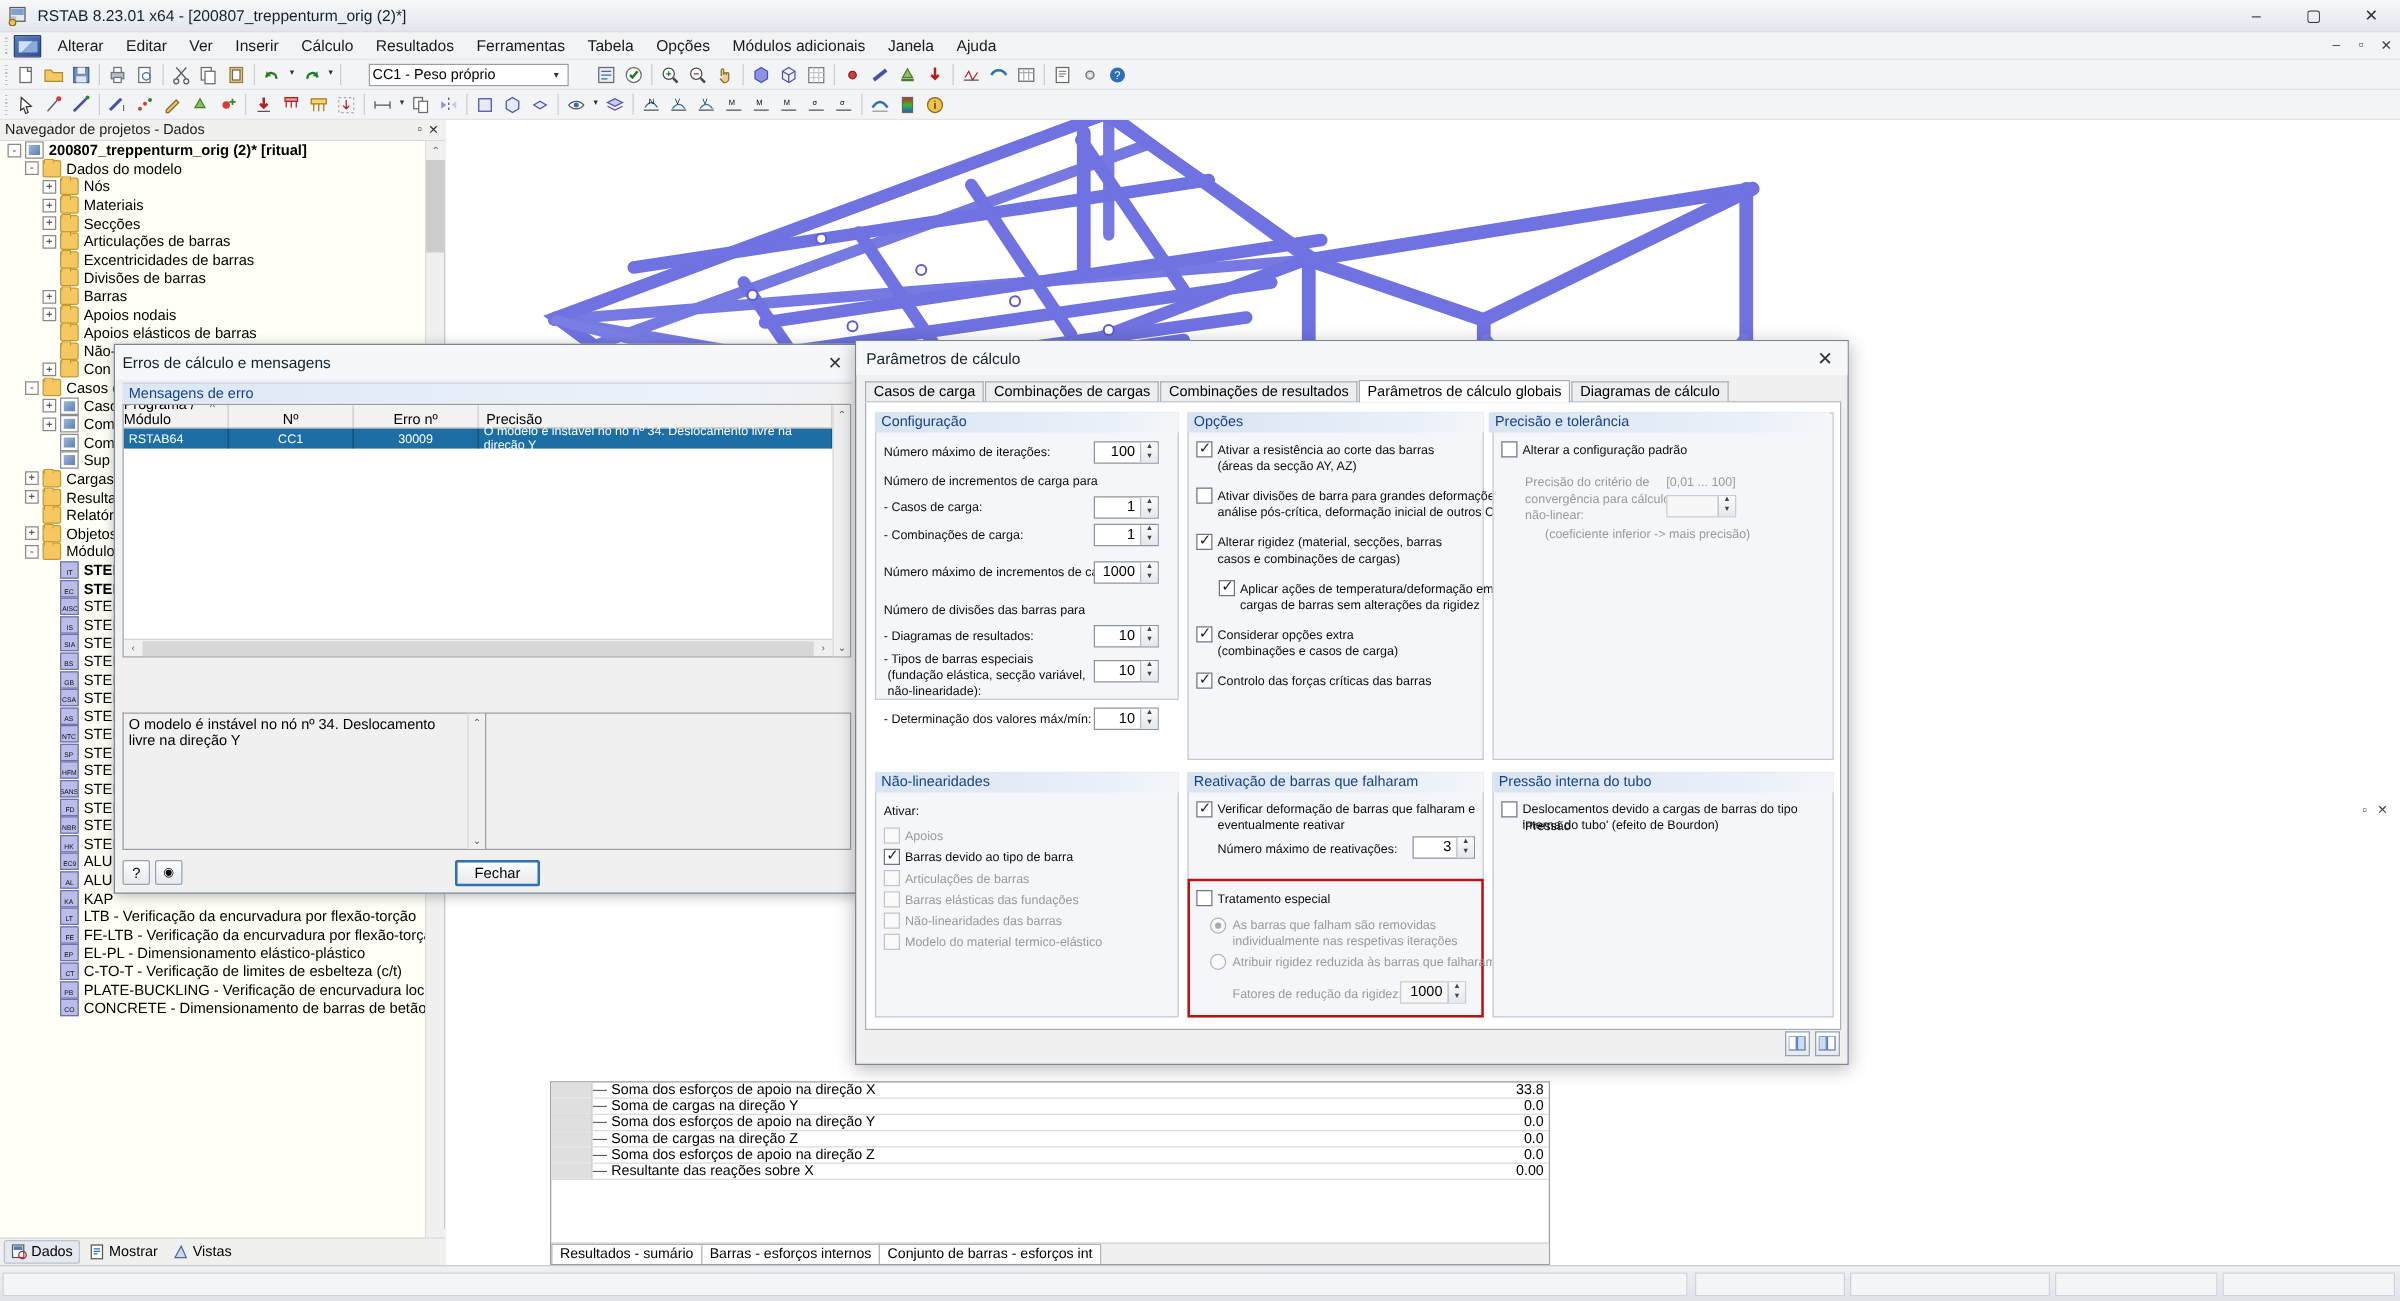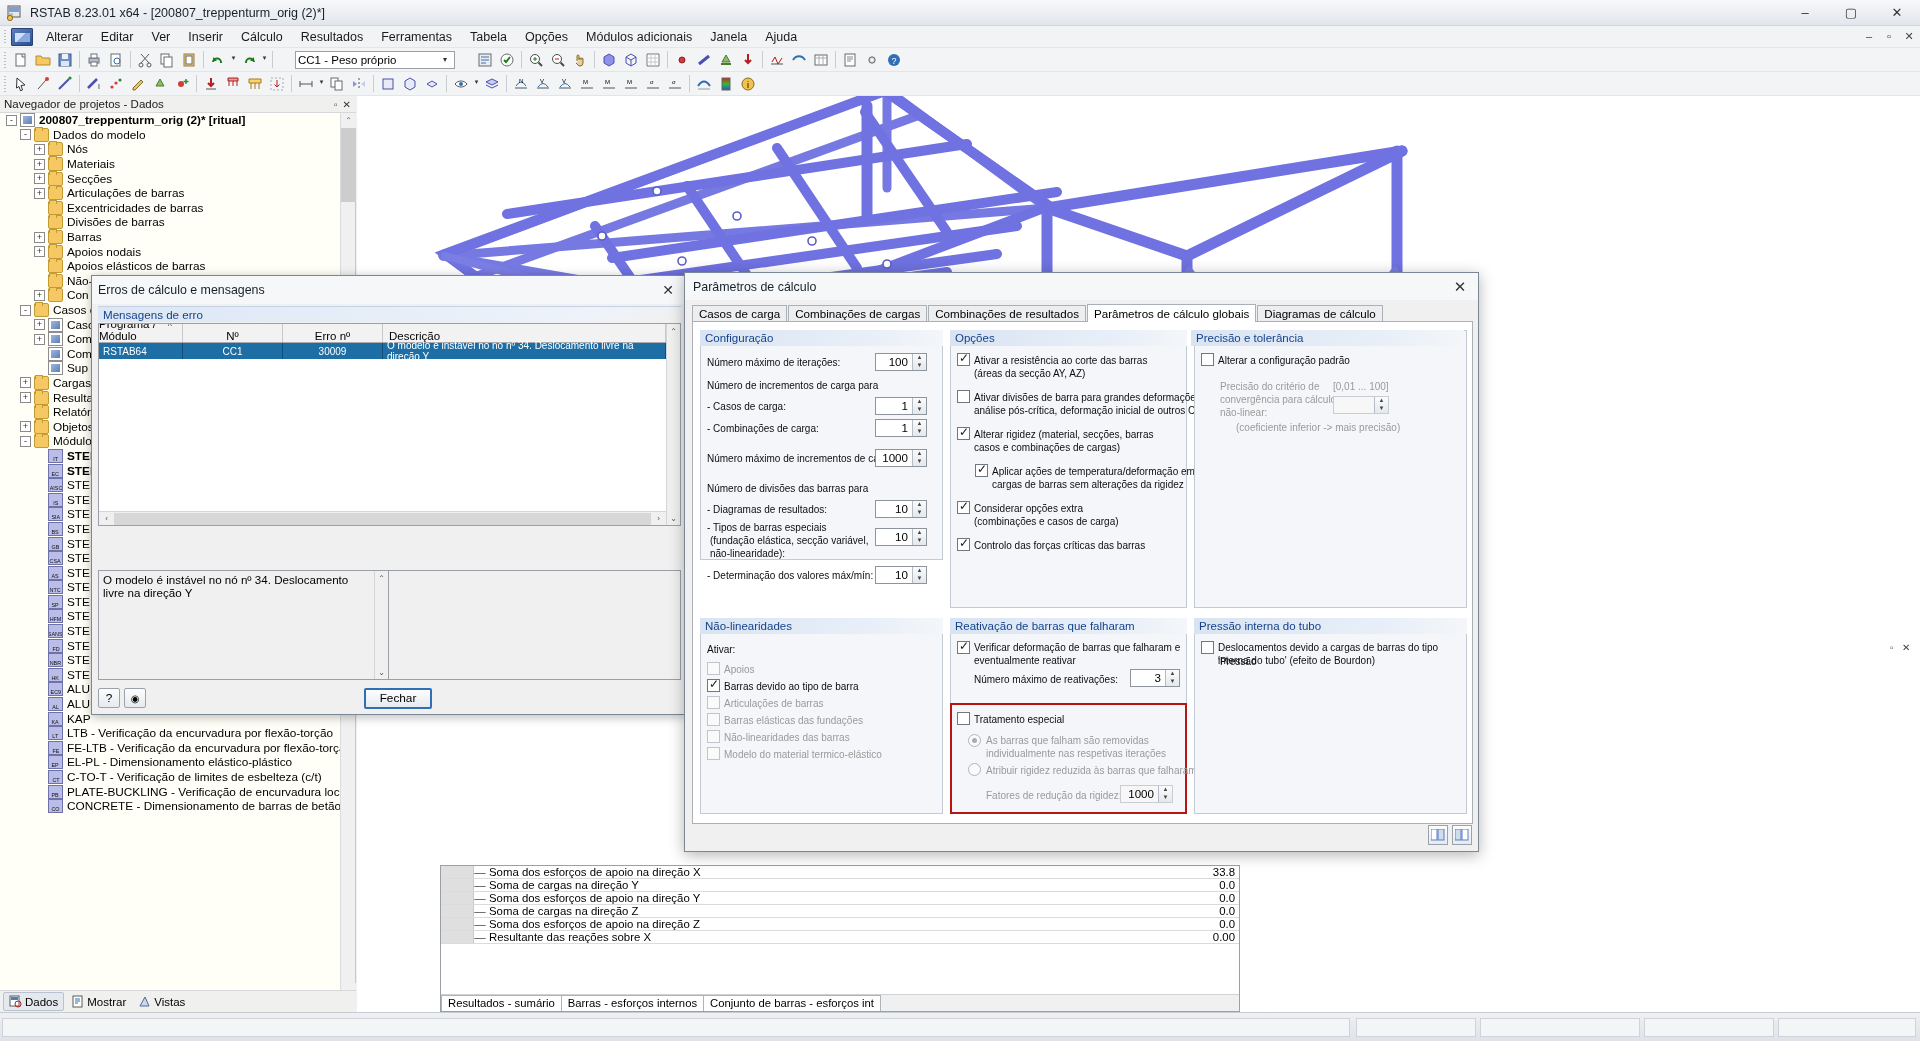--- a/index.html
+++ b/index.html
@@ -1118,21 +1118,21 @@
             <span>Programa / Módulo</span>
             <span style="position:absolute;top:-3px;right:10px;font-size:9px;color:#555;">^</span>
           </div>
           <div class="colw2">
               <span>Nº</span>
             </div>
           <div class="colw3">
               <span>Erro nº</span>
             </div>
           <div class="colw4" style="justify-content:flex-start !important;padding-left:6px;">
-              <span>Descrição</span>
+              <span>Precisão</span>
             </div>
         </div>
         <div class="trowd sel">
           <div class="colw1">
               <span>RSTAB64</span>
             </div>
           <div class="colw2" style="justify-content:center !important;padding-left:0;">
               <span>CC1</span>
             </div>
           <div class="colw3" style="justify-content:center !important;padding-left:0;">

